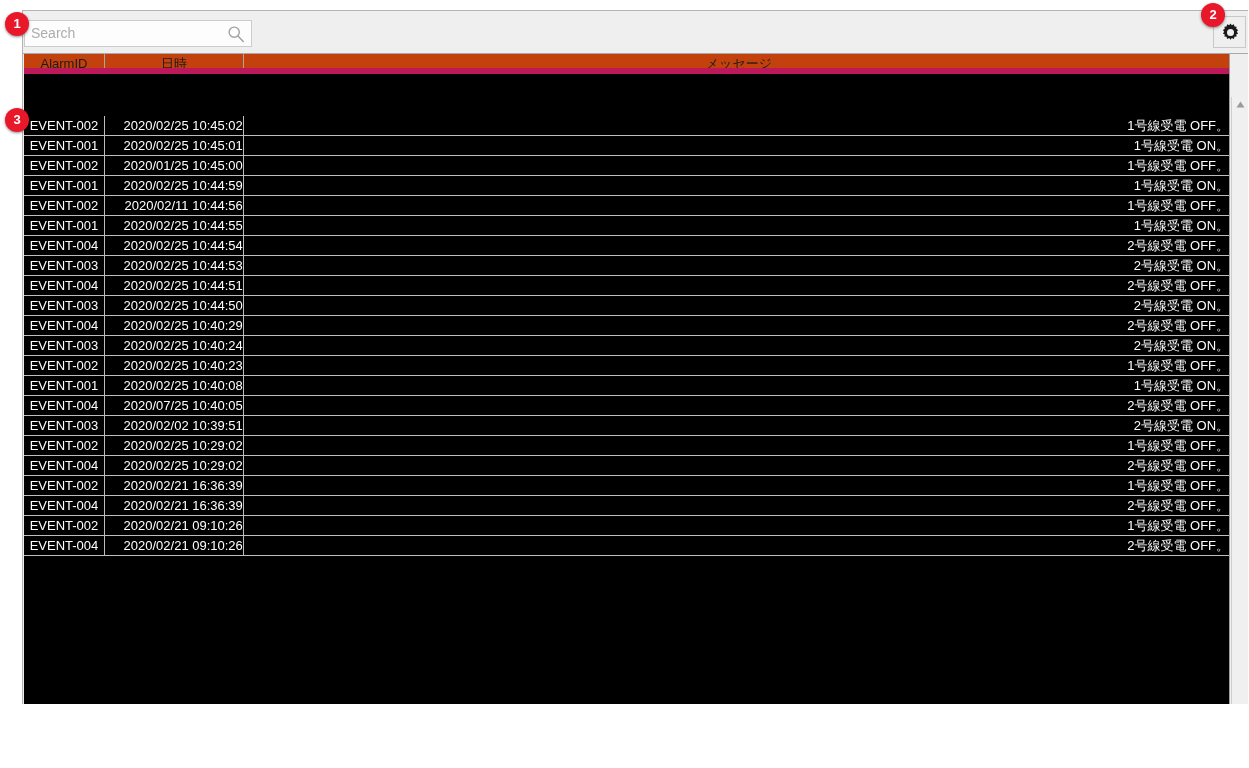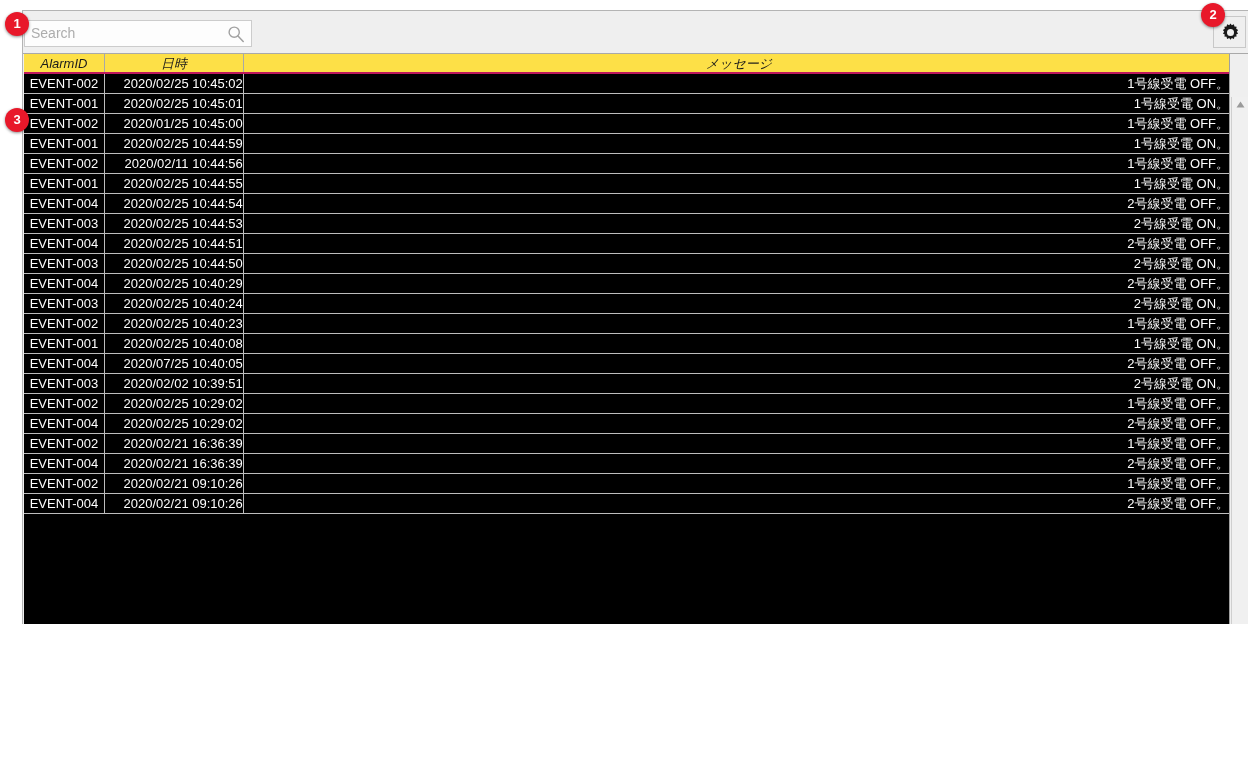--- a/index.html
+++ b/index.html
@@ -18,21 +18,21 @@
     height: 768px;
     background: #ffffff;
   }
 
   
   .window {
     position: absolute;
     left: 22px;
     top: 10px;
     width: 1226px;
-    height: 614px;
+    height: 694px;
     background: #efefef;
     border: 1px solid #b4b4b4;
     border-right: none;
     border-bottom: none;
     box-sizing: border-box;
     overflow: hidden;
   }
 
   
   .toolbar {
@@ -122,42 +122,42 @@
     width: 1206px;
     height: 703px;
     background: #000000;
     border-right: 1px solid #9f9f9f;
     box-sizing: border-box;
   }
 
   .header-row {
     position: relative;
     height: 20px;
-    background: #fde047;
-    border-bottom: 2px solid #be185d;
+    background: #c2410c;
+    border-bottom: 6px solid #be185d;
     box-sizing: border-box;
     display: flex;
-    font-style: italic;
   }
 
   .hcell {
     font-size: 13px;
     color: #1b1b1b;
     line-height: 19px;
     box-sizing: border-box;
     border-right: 1px solid #a8a8a8;
     overflow: hidden;
     white-space: nowrap;
   }
   .hcell.c0 { width: 81px; text-align: center; }
   .hcell.c1 { width: 139px; text-align: center; }
   .hcell.c2 { width: 986px; text-align: center; padding-left: 5px; border-right: none; }
 
   .body-rows {
     position: relative;
+    margin-top: 42px;
   }
 
   .row {
     height: 20px;
     display: flex;
     background: #000000;
     border-bottom: 1px solid #bdbdbd;
     box-sizing: border-box;
   }
 

